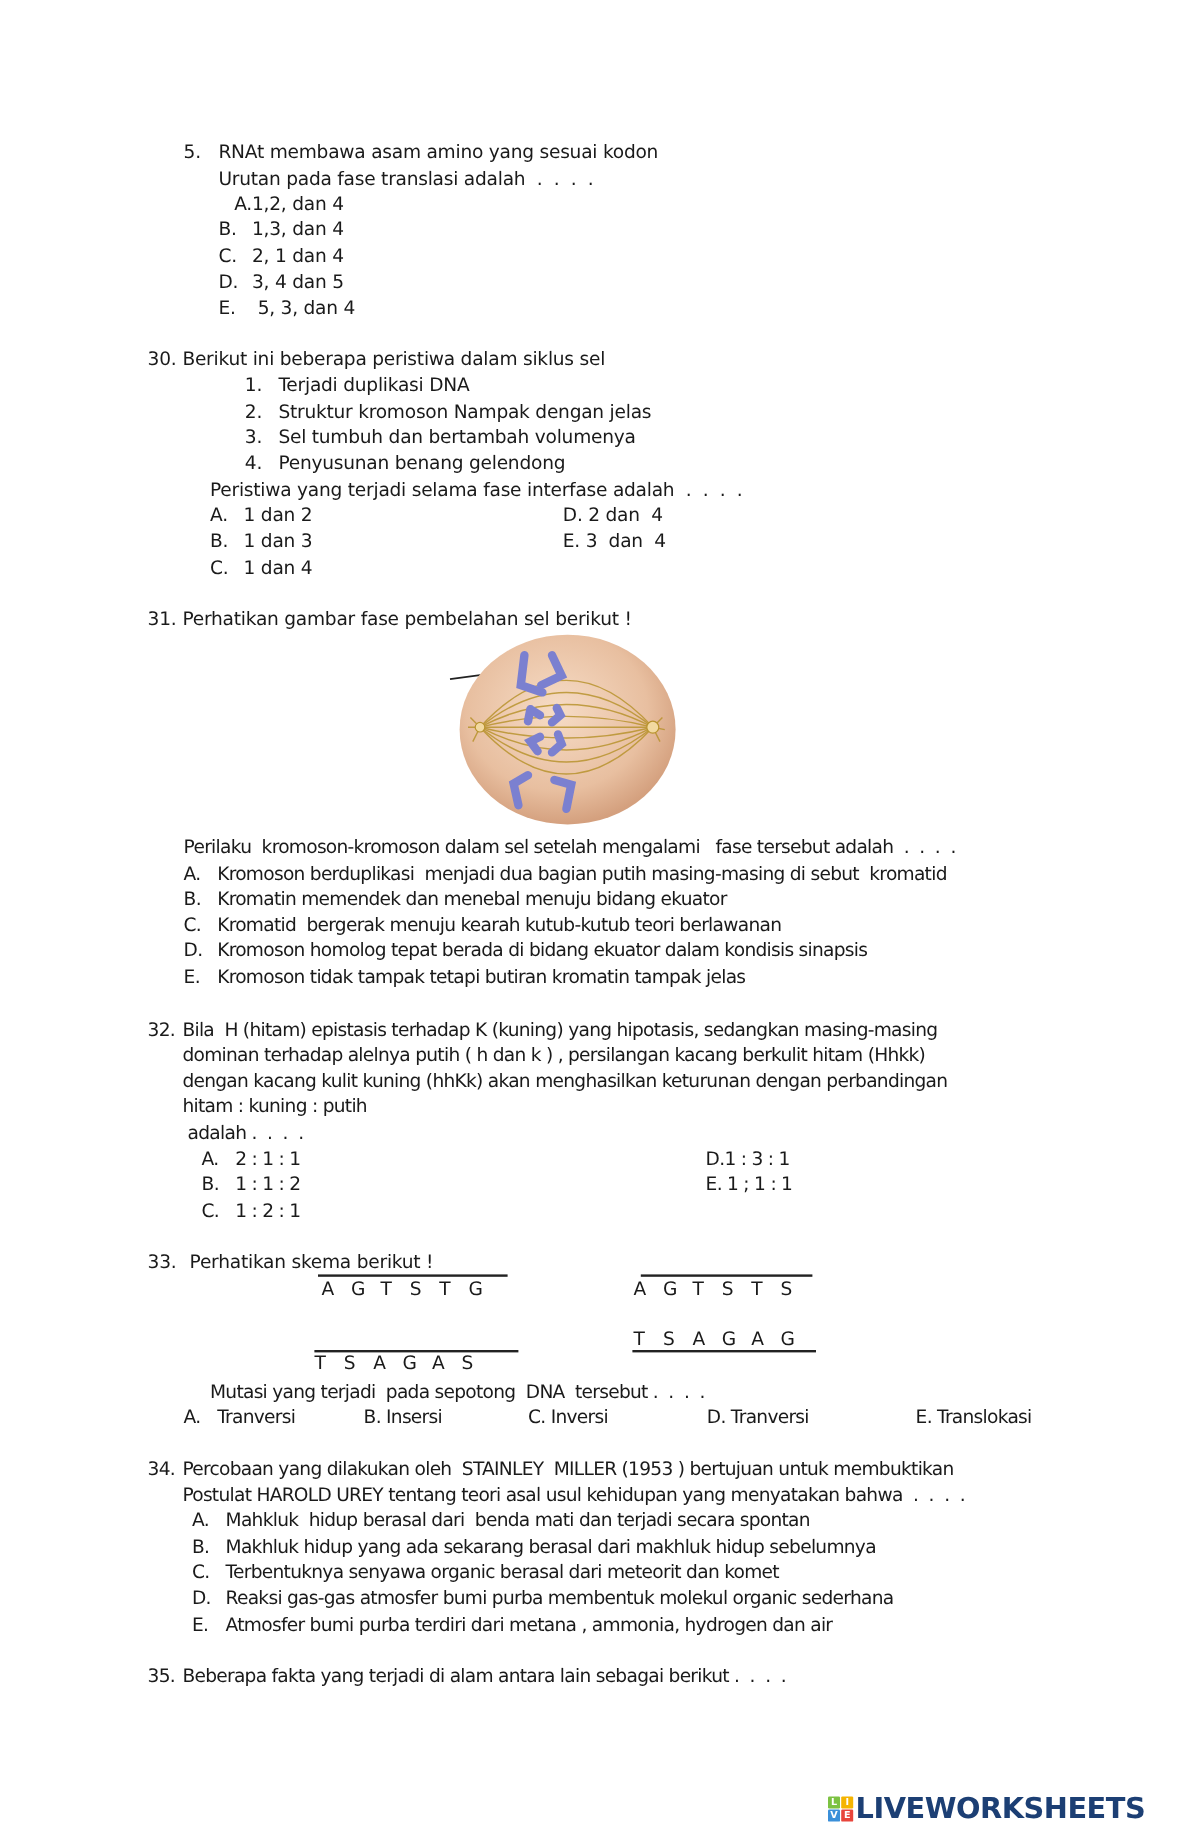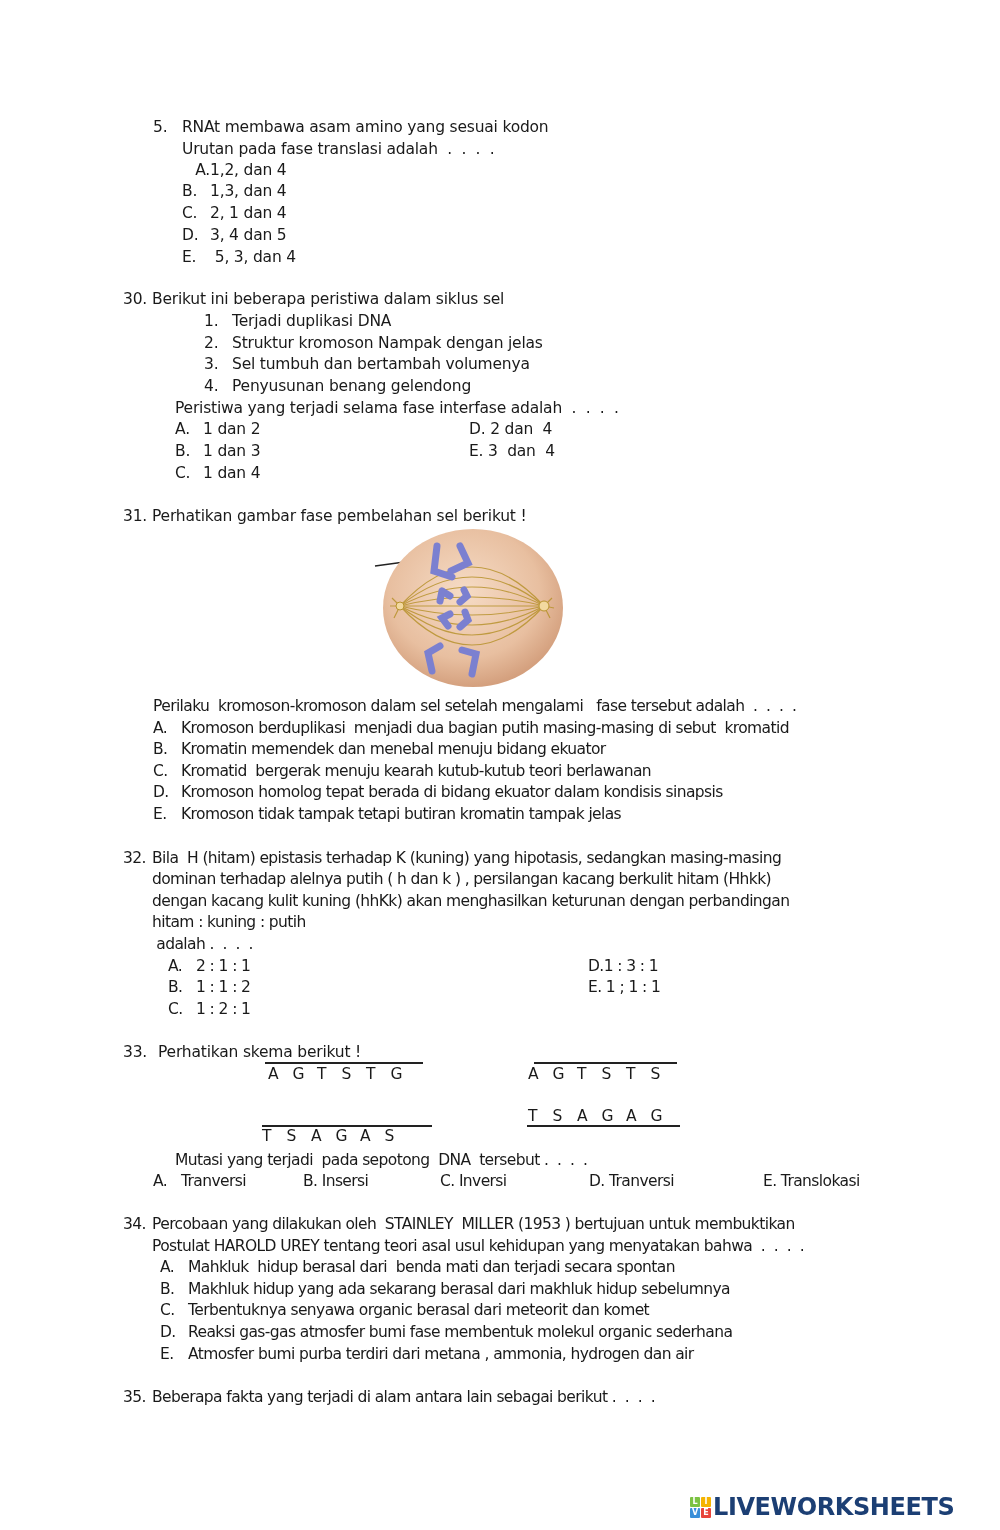--- a/index.html
+++ b/index.html
@@ -134,21 +134,21 @@
 <div class="ln cond" style="left:303px; top:1171px;"><span>B.</span> <span>Insersi</span></div>
 <div class="ln cond" style="left:440px; top:1171px;"><span>C.</span> <span>Inversi</span></div>
 <div class="ln cond" style="left:589px; top:1171px;"><span>D.</span> <span>Tranversi</span></div>
 <div class="ln cond" style="left:763px; top:1171px;"><span>E.</span> <span>Translokasi</span></div>
 
 <div class="ln cond" style="left:123px; top:1214px;"><span class="num-letter">34.</span><span>Percobaan yang dilakukan oleh  STAINLEY  MILLER (1953 ) bertujuan untuk membuktikan</span></div>
 <div class="ln cond" style="left:152px; top:1236px;">Postulat HAROLD UREY tentang teori asal usul kehidupan yang menyatakan bahwa  .  .  .  .</div>
 <div class="ln cond" style="left:160px; top:1257px;"><span class="opt-letter">A.</span><span>Mahkluk  hidup berasal dari  benda mati dan terjadi secara spontan</span></div>
 <div class="ln cond" style="left:160px; top:1279px;"><span class="opt-letter">B.</span><span>Makhluk hidup yang ada sekarang berasal dari makhluk hidup sebelumnya</span></div>
 <div class="ln cond" style="left:160px; top:1300px;"><span class="opt-letter">C.</span><span>Terbentuknya senyawa organic berasal dari meteorit dan komet</span></div>
-<div class="ln cond" style="left:160px; top:1322px;"><span class="opt-letter">D.</span><span>Reaksi gas-gas atmosfer bumi fase membentuk molekul organic sederhana</span></div>
+<div class="ln cond" style="left:160px; top:1322px;"><span class="opt-letter">D.</span><span>Reaksi gas-gas atmosfer bumi purba membentuk molekul organic sederhana</span></div>
 <div class="ln cond" style="left:160px; top:1344px;"><span class="opt-letter">E.</span><span>Atmosfer bumi purba terdiri dari metana , ammonia, hydrogen dan air</span></div>
 
 <div class="ln cond" style="left:123px; top:1387px;"><span class="num-letter">35.</span><span>Beberapa fakta yang terjadi di alam antara lain sebagai berikut .  .  .  .</span></div>
 
 <div class="logo">
   <div class="logo-grid">
     <div style="background:#7cc242;">L</div>
     <div style="background:#f5b400;">I</div>
     <div style="background:#3a8fd9;">V</div>
     <div style="background:#e8453c;">E</div>

